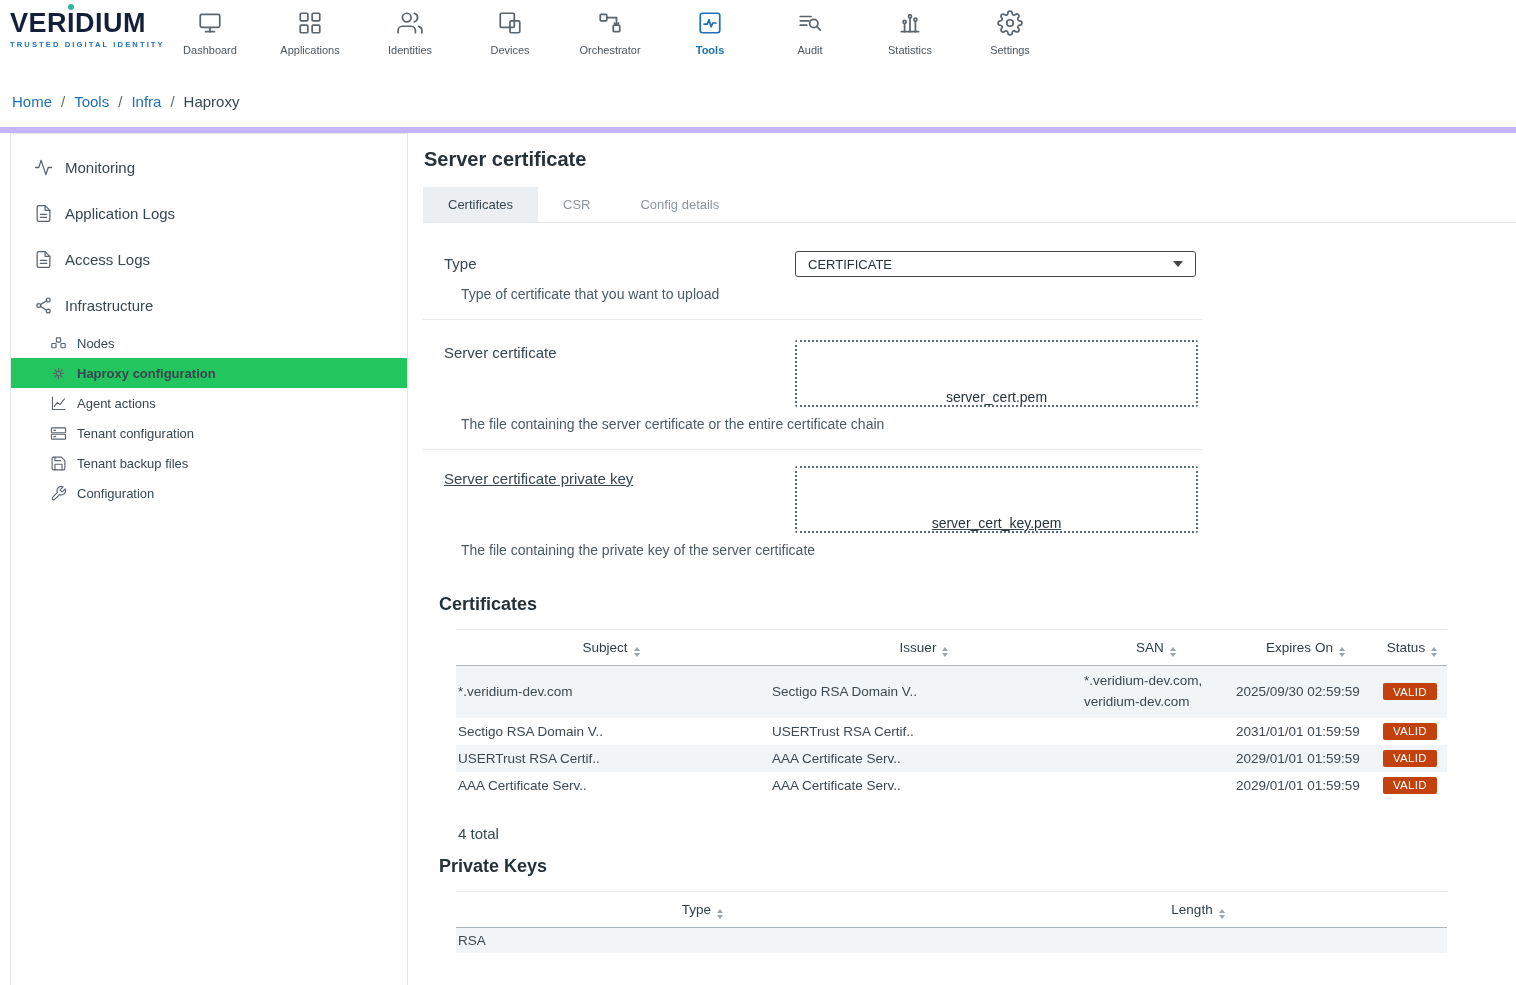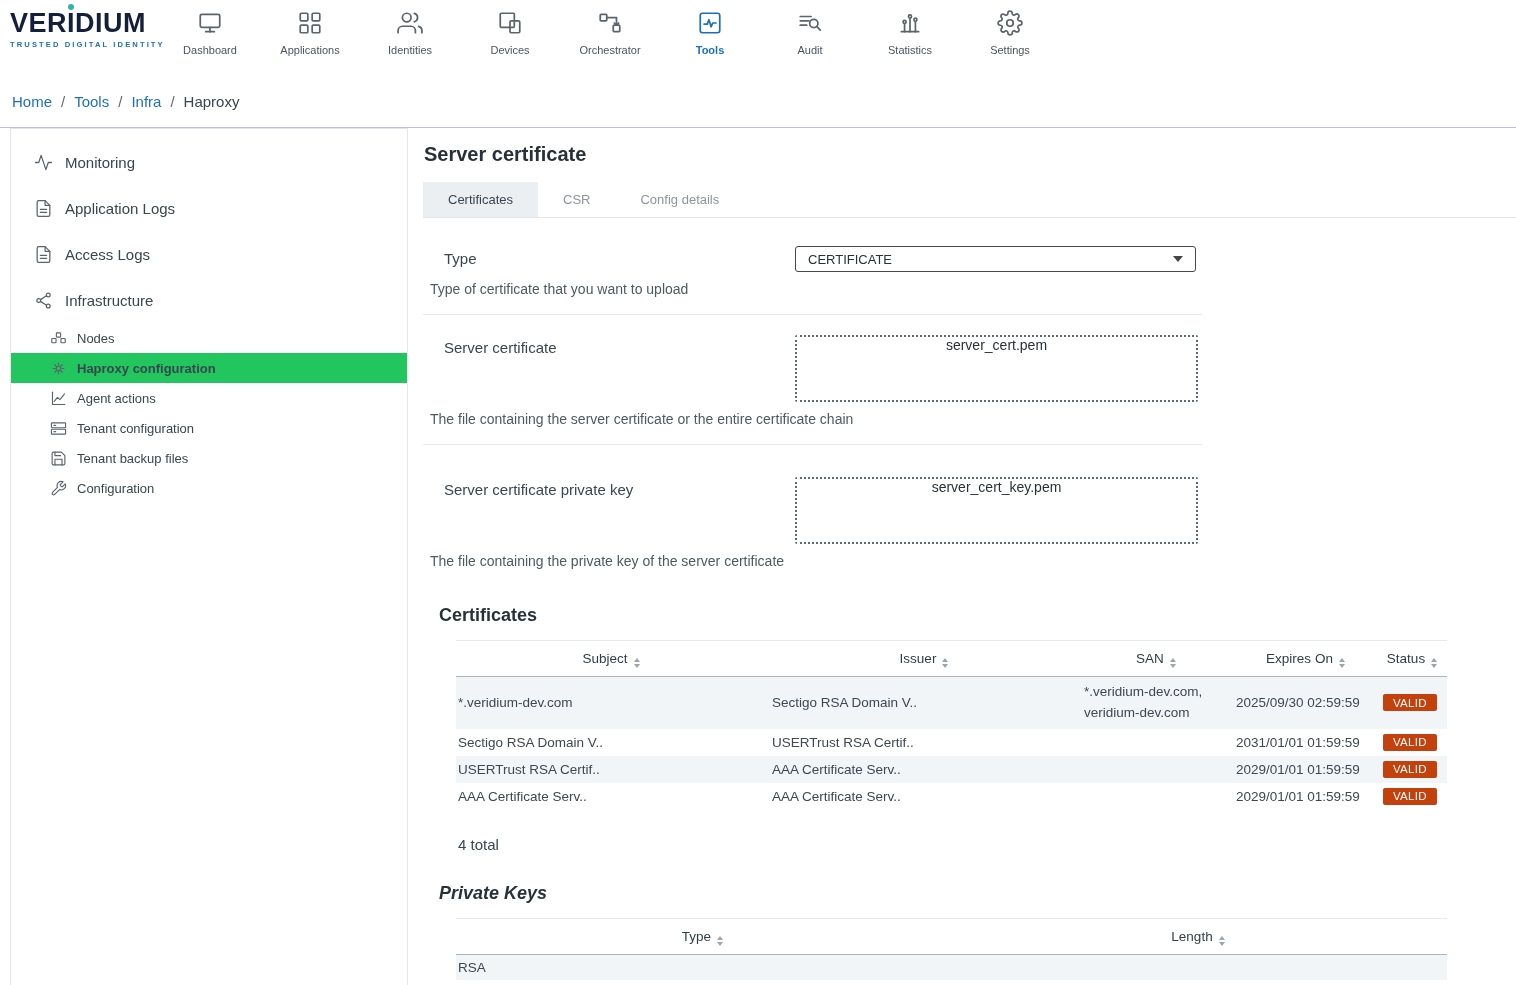--- a/index.html
+++ b/index.html
@@ -27,21 +27,21 @@
   .nav-item.active { color:#1d70b7; }
   .nav-item.active .nav-label { color:#1d70b7; font-weight:700; }
 
   
   .breadcrumb { height:52px; display:flex; align-items:center; padding-left:12px; font-size:15px; gap:9px; }
   .breadcrumb a { color:#1d70b7; text-decoration:none; cursor:pointer; }
   .breadcrumb .sep { color:#5f6b73; }
   .breadcrumb .current { color:#37474f; }
 
   
-  .content { display:flex; height:858px; border-top:1px solid #c4b5fd; }
+  .content { display:flex; height:858px; border-top:6px solid #c4b5fd; }
   .sidebar { width:398px; margin-left:10px; border:1px solid #e4e7ea; border-bottom:none; background:#fff; padding-top:10px; flex:none; }
   .main { flex:1; padding:15px 0 0 15px; }
 
   
   .side-item { display:flex; align-items:center; gap:12px; height:46px; padding-left:22px; font-size:15px; color:#37474f; cursor:pointer; }
   .side-item .icon { color:#5a646d; width:20px; display:flex; justify-content:center; }
   .side-item.sub { height:30px; padding-left:38px; font-size:13px; gap:10px; }
   .side-item.sub .icon { width:18px; }
   .side-item.active { background:#22c55e; font-weight:700; }
 
@@ -51,24 +51,24 @@
   .tab { padding:10px 25px; font-size:13px; color:#8a959e; cursor:pointer; }
   .tab.active { background:#eceff1; color:#37474f; }
 
   
   .form { width:779px; }
   .form-row { display:flex; align-items:flex-start; padding-left:21px; margin-top:28px; }
   .form-row .flabel { width:351px; font-size:15px; color:#37474f; padding-top:4px; }
   .select { width:401px; height:26px; border:1px solid #474747; border-radius:3px;
     display:flex; align-items:center; justify-content:space-between; padding:0 12px; font-size:13px; color:#263238; cursor:pointer; }
   .select .caret { width:0; height:0; border-left:5px solid transparent; border-right:5px solid transparent; border-top:6px solid #444; }
-  .help { font-size:14px; color:#4c5a62; margin:9px 0 0 7px; }
+  .help { font-size:14px; color:#4c5a62; margin:9px 0 0 38px; }
   .form hr { border:none; border-top:1px solid #e6e9eb; margin-top:17px; }
   .dropzone { width:403px; height:67px; border:2px dotted #5c6b73; border-radius:2px;
-    display:flex; align-items:flex-start; justify-content:center; font-size:14px; color:#263238; cursor:pointer; background:#fff; }
+    display:flex; align-items:flex-end; justify-content:center; font-size:14px; color:#263238; cursor:pointer; background:#fff; }
 
   
   .section-title { font-size:18px; font-weight:700; color:#263238; margin:36px 0 0 16px; }
   table { border-collapse:collapse; margin:14px 0 0 33px; width:991px; table-layout:fixed; }
   thead tr { border-top:1px solid #e7eaec; border-bottom:1px solid #aeb6bc; }
   th { text-align:center; font-size:13.5px; font-weight:400; color:#2f3e46; padding:10px 6px 8px 2px; cursor:pointer; }
   td { font-size:13.5px; color:#3c4852; padding:5px 6px 5px 2px; vertical-align:middle; }
   tbody tr:nth-child(odd) { background:#f1f5f8; }
   .san { white-space:pre-line; line-height:1.55; }
   .sort { display:inline-flex; flex-direction:column; gap:2px; margin-left:6px; vertical-align:1px; }
@@ -336,21 +336,21 @@
 
       <div class="form-row" style="margin-top:20px;">
         <span class="flabel">Server certificate</span>
         <div class="dropzone">
           <span>server_cert.pem</span>
         </div>
       </div>
       <div class="help">The file containing the server certificate or the entire certificate chain</div>
       <hr>
 
-      <div class="form-row" style="margin-top:32px;">
+      <div class="form-row" style="margin-top:16px;text-decoration:underline;">
         <span class="flabel">Server certificate private key</span>
         <div class="dropzone">
           <span>server_cert_key.pem</span>
         </div>
       </div>
       <div class="help">The file containing the private key of the server certificate</div>
     </div>
 
     <h2 class="section-title">Certificates</h2>
     <table>
@@ -412,21 +412,21 @@
           <td>AAA Certificate Serv..</td>
           <td>AAA Certificate Serv..</td>
           <td class="san"></td>
           <td>2029/01/01 01:59:59</td>
           <td><span class="badge">VALID</span></td>
         </tr>
       </tbody>
     </table>
     <div class="total">4 total</div>
 
-    <h2 class="section-title" style="margin-top:30px;font-style:italic;">Private Keys</h2>
+    <h2 class="section-title" style="margin-top:14px;">Private Keys</h2>
     <table>
       <colgroup>
           <col style="width:497px">
           <col style="width:494px">
         </colgroup>
       <thead>
         <tr>
           <th><span>Type</span><span class="sort">
                 <i class="up"></i>
                 <i class="down"></i>

